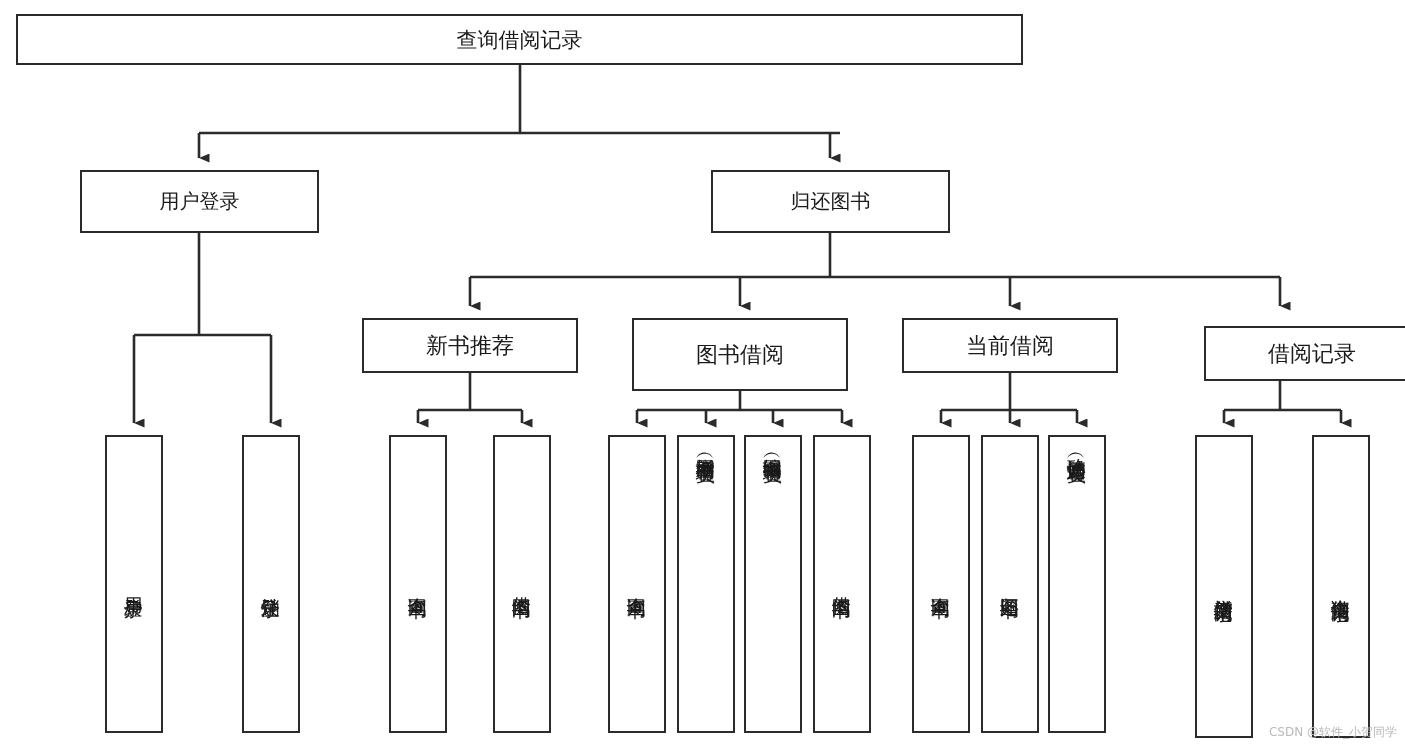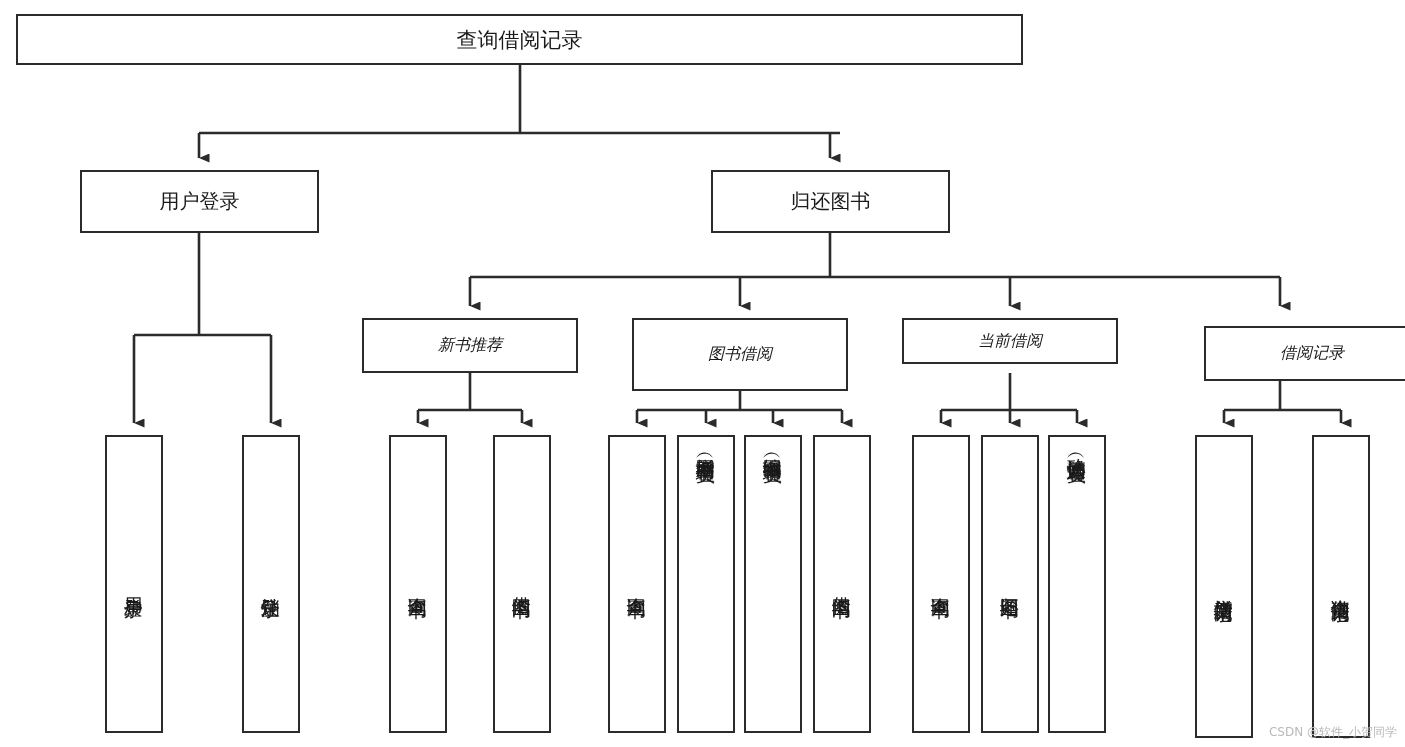--- a/index.html
+++ b/index.html
@@ -19,21 +19,21 @@
     background:#ffffff;
     border:2px solid #2b2b2b;
     display:flex;
     align-items:center;
     justify-content:center;
     color:#1a1a1a;
     z-index:2;
   }
   .node.root{font-size:21px;}
   .node.lvl2{font-size:20px;}
-  .node.lvl3{font-size:16px;font-style:italic;}
+  .node.lvl3{font-size:22px;}
 
   .leaf{
     position:absolute;
     box-sizing:border-box;
     background:#ffffff;
     border:2px solid #2b2b2b;
     display:flex;
     justify-content:center;
     color:#1a1a1a;
     font-size:19px;
@@ -129,21 +129,21 @@
   </div>
 
   <div class="node lvl3" style="left:362px;top:318px;width:216px;height:55px;">
     <span>新书推荐</span>
   </div>
 
   <div class="node lvl3" style="left:632px;top:318px;width:216px;height:73px;">
     <span>图书借阅</span>
   </div>
 
-  <div class="node lvl3" style="left:902px;top:318px;width:216px;height:46px;">
+  <div class="node lvl3" style="left:902px;top:318px;width:216px;height:55px;">
     <span>当前借阅</span>
   </div>
 
   <div class="node lvl3" style="left:1172px;top:326px;width:216px;height:55px;margin-left:32px;">
     <span>借阅记录</span>
   </div>
 
   <div class="leaf mid" style="left:105px;top:435px;width:58px;height:298px;">
     <span class="vtxt">用户登录</span>
   </div>

